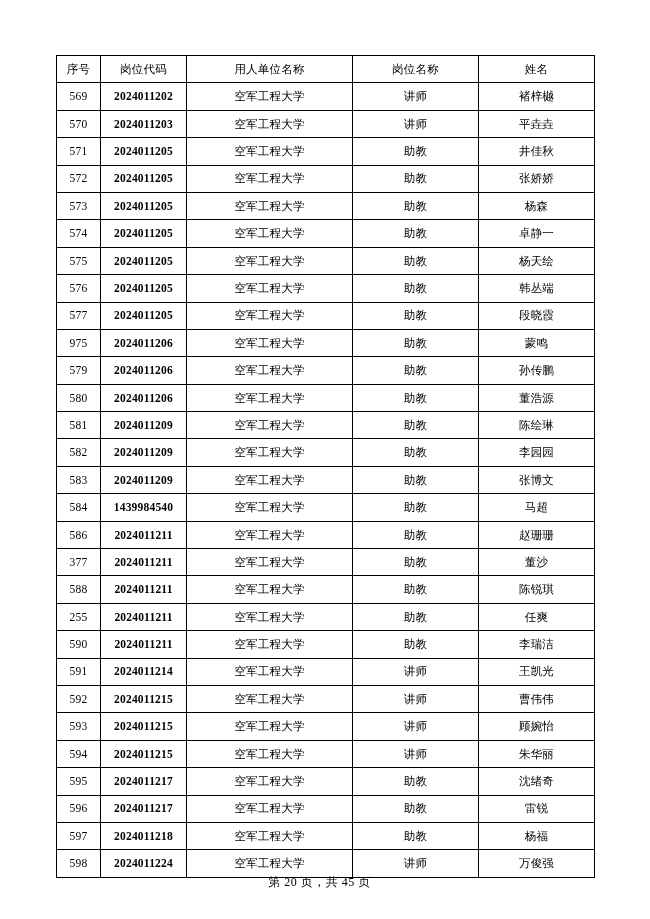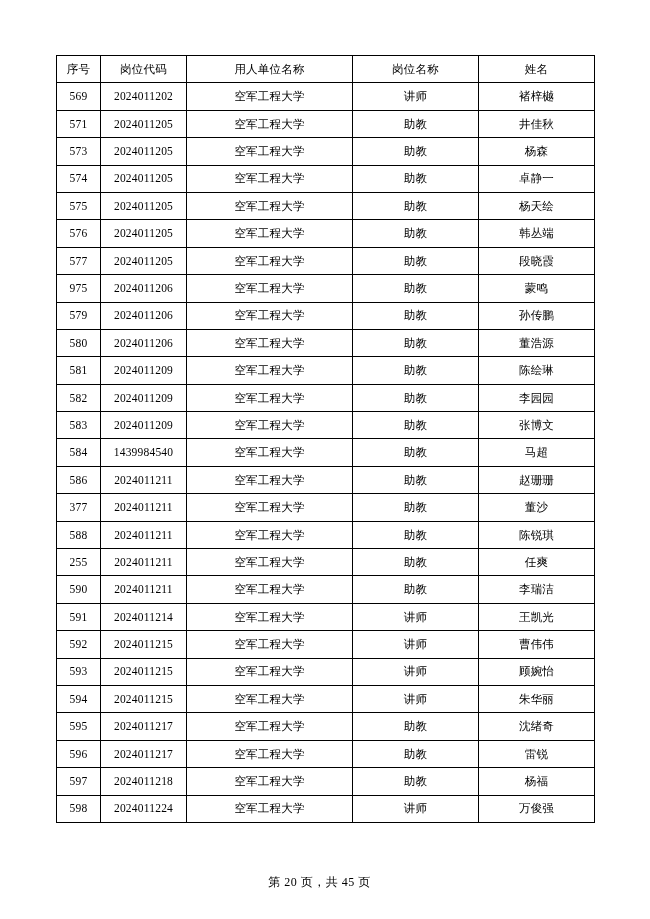--- a/index.html
+++ b/index.html
@@ -41,21 +41,21 @@
   table.roster th {
     font-weight: normal;
   }
   col.c-idx { width: 44px; }
   col.c-code { width: 86px; }
   col.c-unit { width: 166px; }
   col.c-post { width: 126px; }
   col.c-name { width: 116px; }
 
   td.idx, th.idx { font-size: 11.5px; }
-  td.code { font-size: 11.5px; font-family: "Liberation Serif", "DejaVu Serif", serif; }
+  td.code { font-size: 11.5px; font-family: "Liberation Serif", "DejaVu Serif", serif; font-weight: bold; }
 
   .footer {
     position: absolute;
     left: 0;
     right: 0;
     bottom: 28px;
     text-align: center;
     font-size: 12px;
     font-family: "Liberation Serif", "DejaVu Serif", serif;
     letter-spacing: 0.5px;
@@ -84,25 +84,39 @@
     </thead>
     <tbody id="roster-body">
         <tr>
           <td class="idx">569</td>
           <td class="code">2024011202</td>
           <td class="unit">空军工程大学</td>
           <td class="post">讲师</td>
           <td class="name">褚梓樾</td>
         </tr>
         <tr>
+          <td class="idx">570</td>
+          <td class="code">2024011203</td>
+          <td class="unit">空军工程大学</td>
+          <td class="post">讲师</td>
+          <td class="name">平垚垚</td>
+        </tr>
+        <tr>
           <td class="idx">571</td>
           <td class="code">2024011205</td>
           <td class="unit">空军工程大学</td>
           <td class="post">助教</td>
           <td class="name">井佳秋</td>
+        </tr>
+        <tr>
+          <td class="idx">572</td>
+          <td class="code">2024011205</td>
+          <td class="unit">空军工程大学</td>
+          <td class="post">助教</td>
+          <td class="name">张娇娇</td>
         </tr>
         <tr>
           <td class="idx">573</td>
           <td class="code">2024011205</td>
           <td class="unit">空军工程大学</td>
           <td class="post">助教</td>
           <td class="name">杨森</td>
         </tr>
         <tr>
           <td class="idx">574</td>

